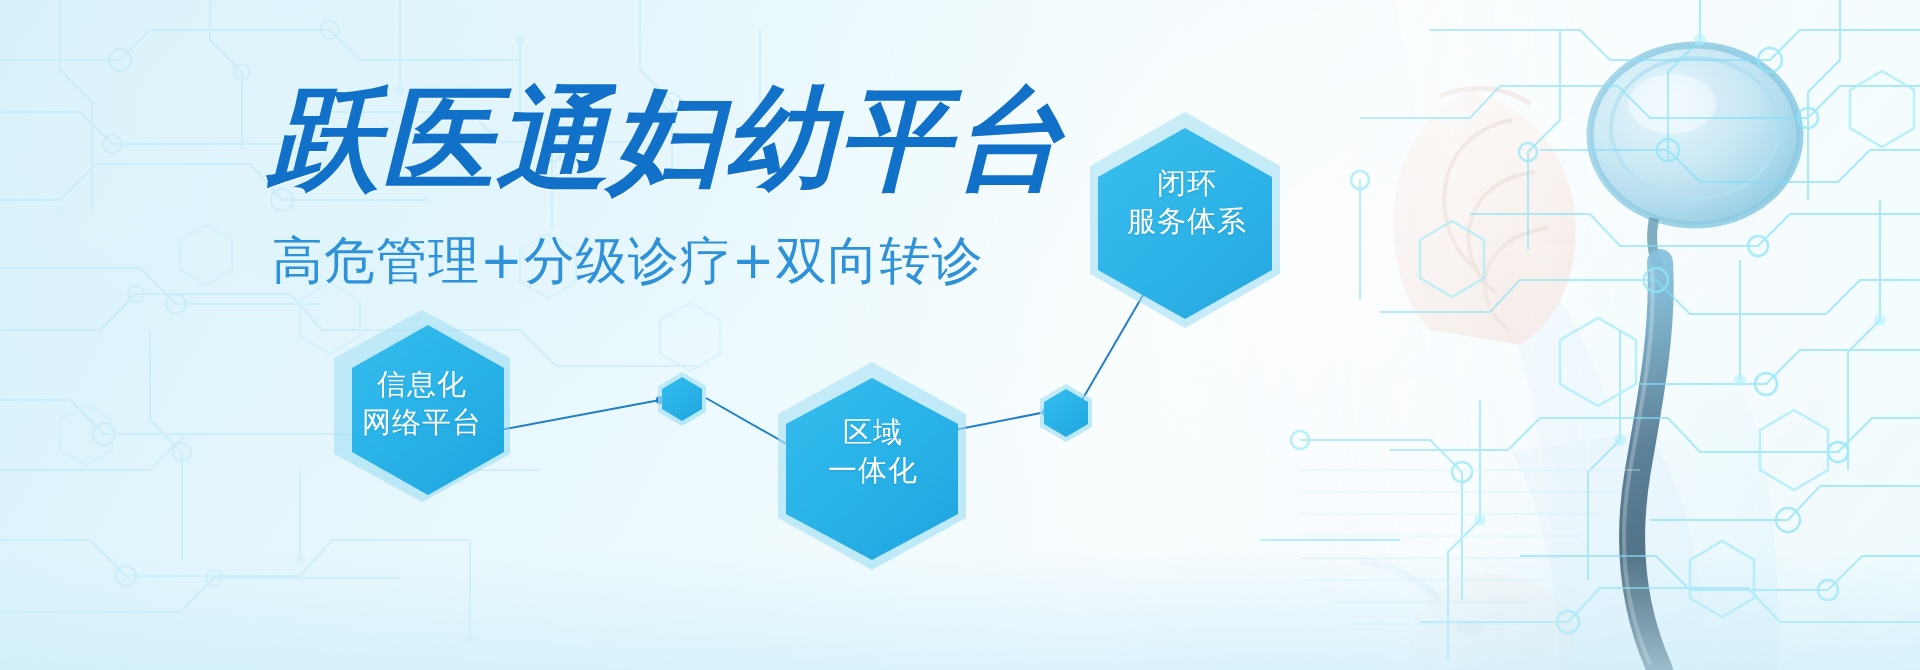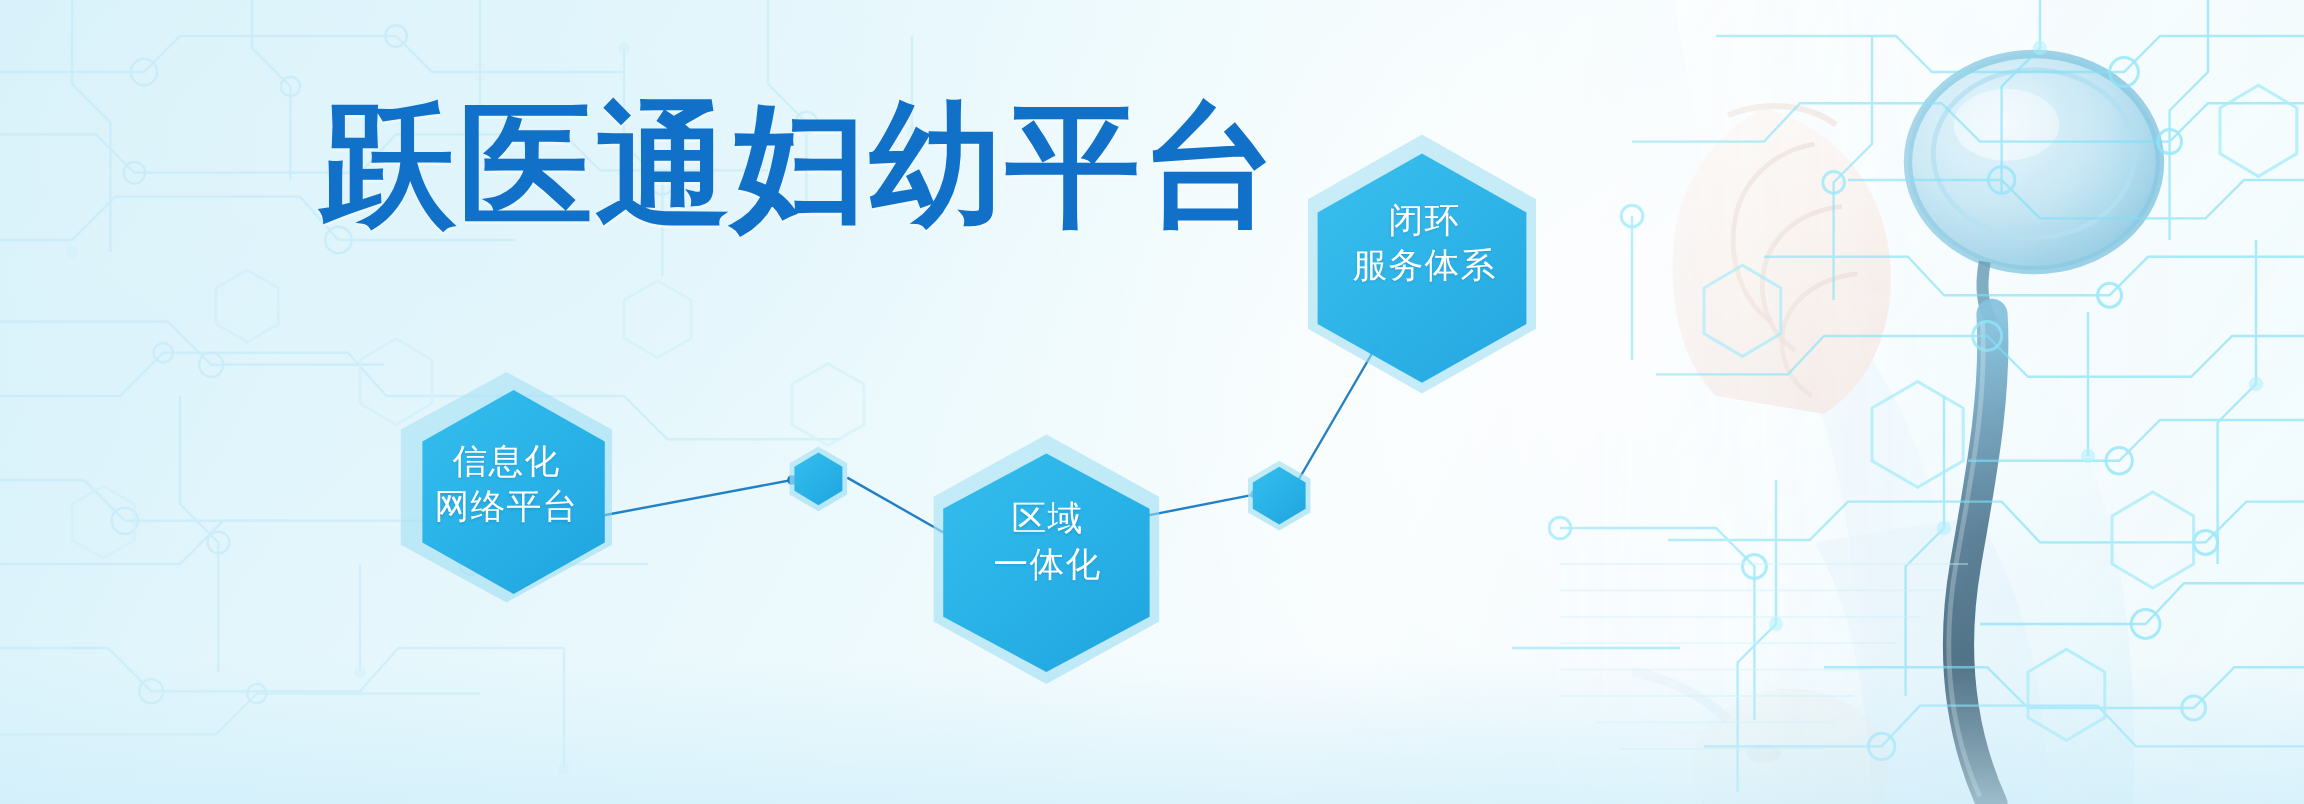--- a/index.html
+++ b/index.html
@@ -32,20 +32,21 @@
 
   
   #title{
     position:absolute;left:268px;top:80px;
     font-size:112px;line-height:1.06;font-weight:bold;
     letter-spacing:2px;
     color:#1170c8;
     font-family:"DejaVu Sans","Liberation Sans",sans-serif;
     text-shadow:0 2px 0 rgba(255,255,255,.35);
     white-space:nowrap;
+    font-style:italic;
   }
   #subtitle{
     position:absolute;left:272px;top:232px;
     font-size:51px;line-height:1.12;font-weight:normal;
     letter-spacing:1px;
     color:#2f91d8;
     font-family:"DejaVu Sans","Liberation Sans",sans-serif;
     white-space:nowrap;
   }
 
@@ -267,20 +268,21 @@
         <path d="M1300 580 H1545"></path>
       <path d="M1330 602 H1530"></path>
         <path d="M1350 624 H1520"></path>
     </g>
   </svg>
 
   <div class="sheen"></div>
   <div class="vignette-bottom"></div>
 
   <div id="title">跃医通妇幼平台</div>
+  <div id="subtitle">高危管理+分级诊疗+双向转诊</div>
 
   <svg id="hexnet" width="1920" height="670" viewBox="0 0 1920 670" fill="none">
     <defs>
       <linearGradient id="hexFill" x1="0" y1="0" x2="0.85" y2="1">
         <stop offset="0%" stop-color="#35bdee"></stop>
         <stop offset="55%" stop-color="#29b2e7"></stop>
         <stop offset="100%" stop-color="#21a6e0"></stop>
       </linearGradient>
       <linearGradient id="hexHalo" x1="0" y1="0" x2="0.8" y2="1">
         <stop offset="0%" stop-color="#b6e6f6" stop-opacity="0.95"></stop>

